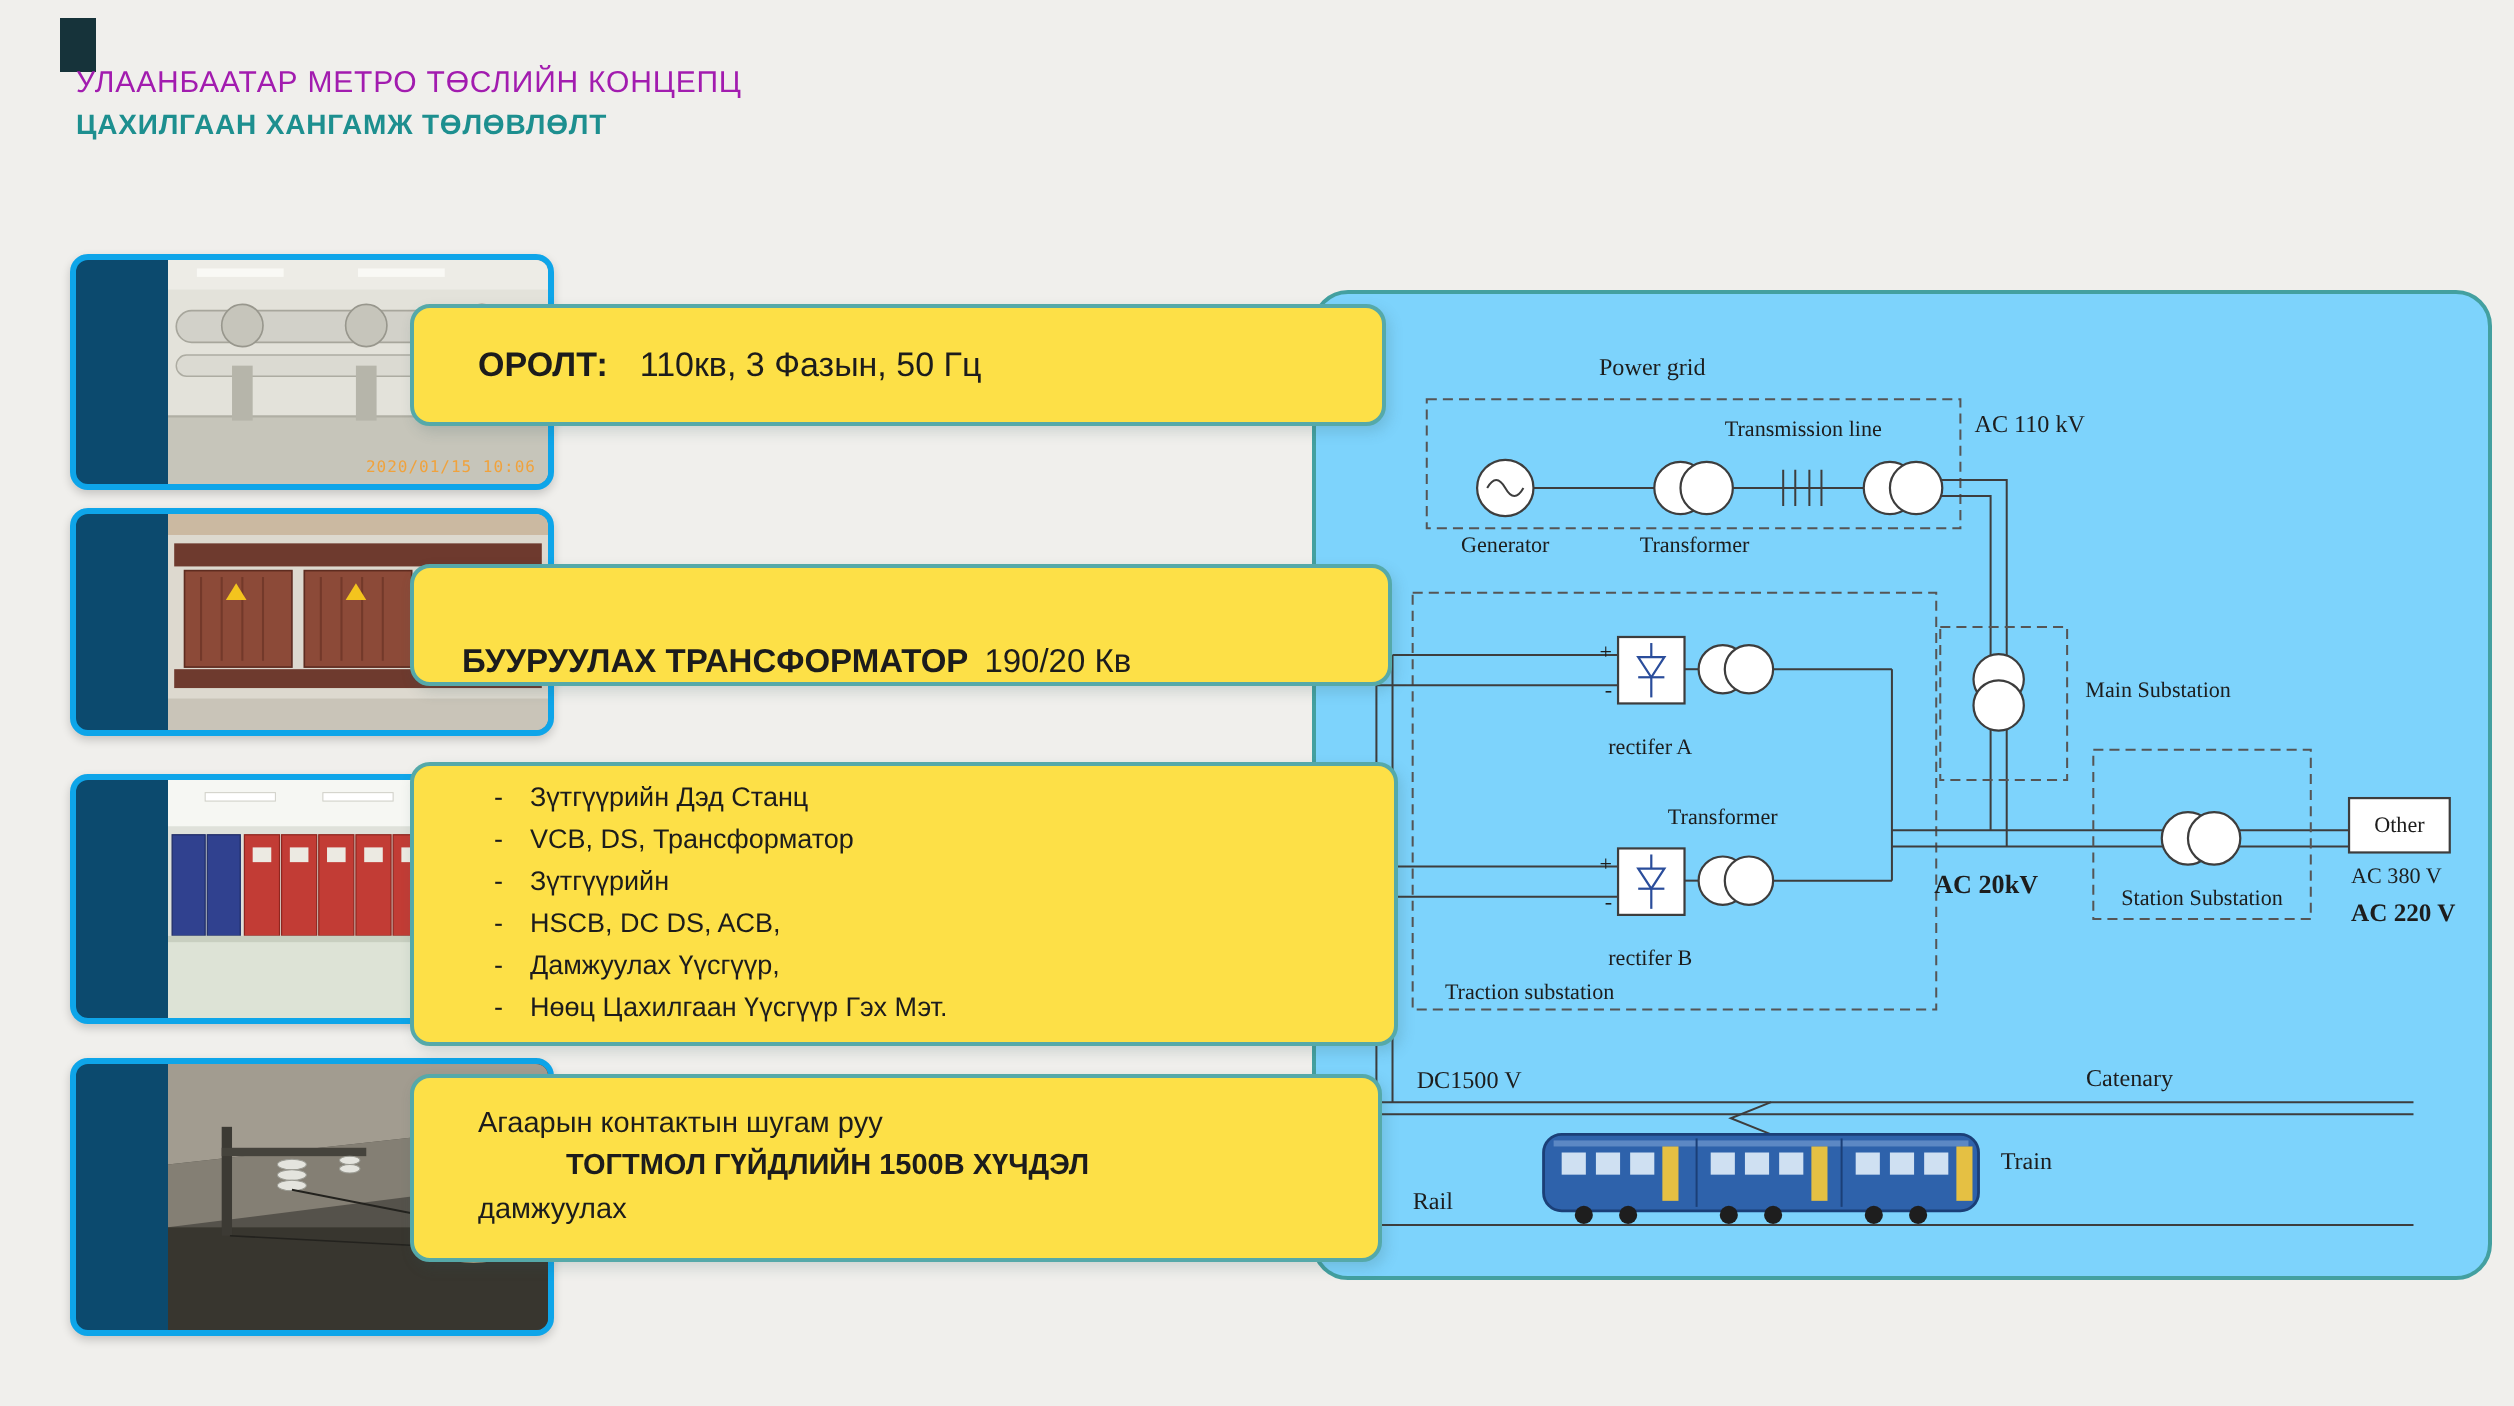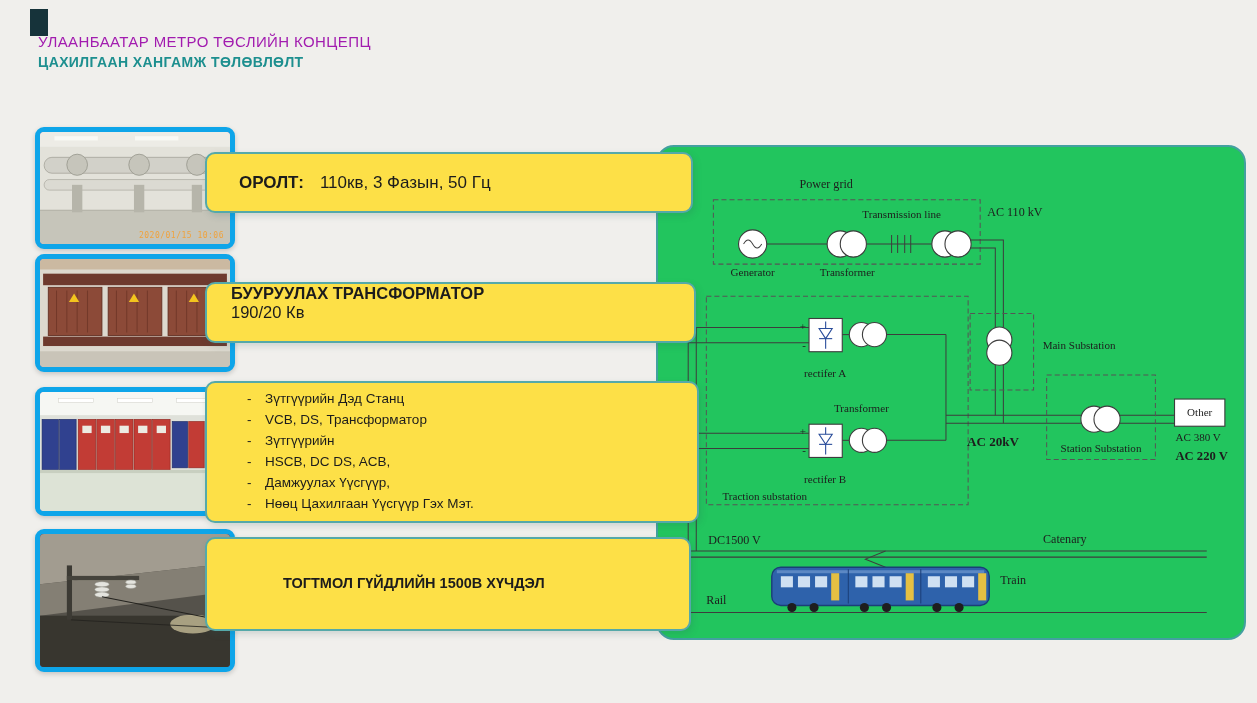--- a/index.html
+++ b/index.html
@@ -4,45 +4,45 @@
 <style>
   html,body{margin:0;padding:0;}
   body{
     width:1257px;height:703px;position:relative;overflow:hidden;
     background:#f0efec;font-family:"Liberation Sans",sans-serif;
   }
   .corner-block{position:absolute;left:30px;top:9px;width:18px;height:27px;background:#16333a;}
   .kicker{position:absolute;left:38px;top:33px;font-size:15px;color:#a21caf;letter-spacing:.4px;}
   .title{position:absolute;left:38px;top:54px;font-size:14px;font-weight:800;color:#1d8f8f;letter-spacing:.4px;}
 
-  .photo{position:absolute;border:5px solid #0ea5e9;border-radius:9px;overflow:hidden;z-index:1;
-         background:#701a75;box-shadow:0 2px 5px rgba(0,0,0,.18);}
+  .photo{position:absolute;border:3px solid #0ea5e9;border-radius:9px;overflow:hidden;z-index:1;
+         background:#0c4a6e;box-shadow:0 2px 5px rgba(0,0,0,.18);padding-left:46px;}
   .photo svg{display:block;width:100%;height:100%;}
   #photo1{left:35px;top:127px;width:190px;height:112px;}
   #photo2{left:35px;top:254px;width:190px;height:108px;}
   #photo3{left:35px;top:387px;width:190px;height:119px;}
   #photo4{left:35px;top:529px;width:190px;height:133px;}
   .ts{position:absolute;right:6px;bottom:4px;font-size:8px;color:#f0a23c;
       font-family:"DejaVu Sans Mono",monospace;letter-spacing:.5px;}
 
   .callout{position:absolute;background:#fde047;border:2px solid #55a9a9;border-radius:10px;
            box-shadow:2px 3px 7px rgba(50,90,90,.18);z-index:2;display:flex;color:#1c1c1c;}
   #callout1{left:205px;top:152px;width:452px;height:57px;align-items:center;padding-left:32px;font-size:17px;}
   #callout1 .lbl{font-weight:bold;margin-right:16px;}
-  #callout2{left:205px;top:282px;width:463px;height:57px;align-items:flex-start;padding-left:24px;font-size:16.5px;flex-direction:column;}
+  #callout2{left:205px;top:282px;width:463px;height:57px;align-items:flex-end;padding-left:24px;font-size:16.5px;}
   #callout2 .lbl{font-weight:bold;margin-right:8px;}
   #callout3{left:205px;top:381px;width:450px;height:138px;flex-direction:column;justify-content:center;
             padding-left:40px;font-size:13.5px;}
   #callout3 .li{display:flex;line-height:1.55;}
   #callout3 .dash{width:18px;flex:0 0 18px;}
   #callout4{left:205px;top:537px;width:450px;height:90px;flex-direction:column;justify-content:center;
             padding-left:32px;font-size:14.5px;line-height:1.45;}
   #callout4 .b{font-weight:bold;margin-left:44px;}
 
-  .panel{position:absolute;left:656px;top:145px;width:586px;height:491px;background:#22c55e;
+  .panel{position:absolute;left:656px;top:145px;width:586px;height:491px;background:#7dd3fc;
          border:2px solid #43a0a0;border-radius:18px;z-index:1;overflow:hidden;}
   .panel>svg{display:block;width:100%;height:100%;}
   .panel text{font-family:"Liberation Serif",serif;fill:#1d1d1d;}
   .t11{font-size:11px;}
   .t12{font-size:12px;}
   .t12b{font-size:12.5px;font-weight:bold;}
   .t13b{font-size:13px;font-weight:bold;}
   .w{stroke:#3d3d3d;stroke-width:1;fill:none;}
   .dashbox{stroke:#555;stroke-width:1;fill:none;stroke-dasharray:5 3;}
   .sym{fill:#fff;stroke:#3d3d3d;stroke-width:1.1;}
@@ -189,21 +189,23 @@
       <span class="dash">-</span>
       <span>Дамжуулах Үүсгүүр,</span>
     </div>
   <div class="li">
       <span class="dash">-</span>
       <span>Нөөц Цахилгаан Үүсгүүр Гэх Мэт.</span>
     </div>
 </div>
 
 <div class="callout" id="callout4">
+  <div>Агаарын контактын шугам руу</div>
   <div class="b">ТОГТМОЛ ГҮЙДЛИЙН 1500В ХҮЧДЭЛ</div>
+  <div>дамжуулах</div>
 </div>
 
 <div class="panel">
   <svg viewBox="0 0 582 487">
 
     <text class="t12" x="167" y="40" text-anchor="middle">Power grid</text>
     <rect class="dashbox" x="55" y="52" width="265" height="64"></rect>
     <line class="w" x1="108" y1="96" x2="168" y2="96"></line>
     <line class="w" x1="207" y1="96" x2="272" y2="96"></line>
     <g>

